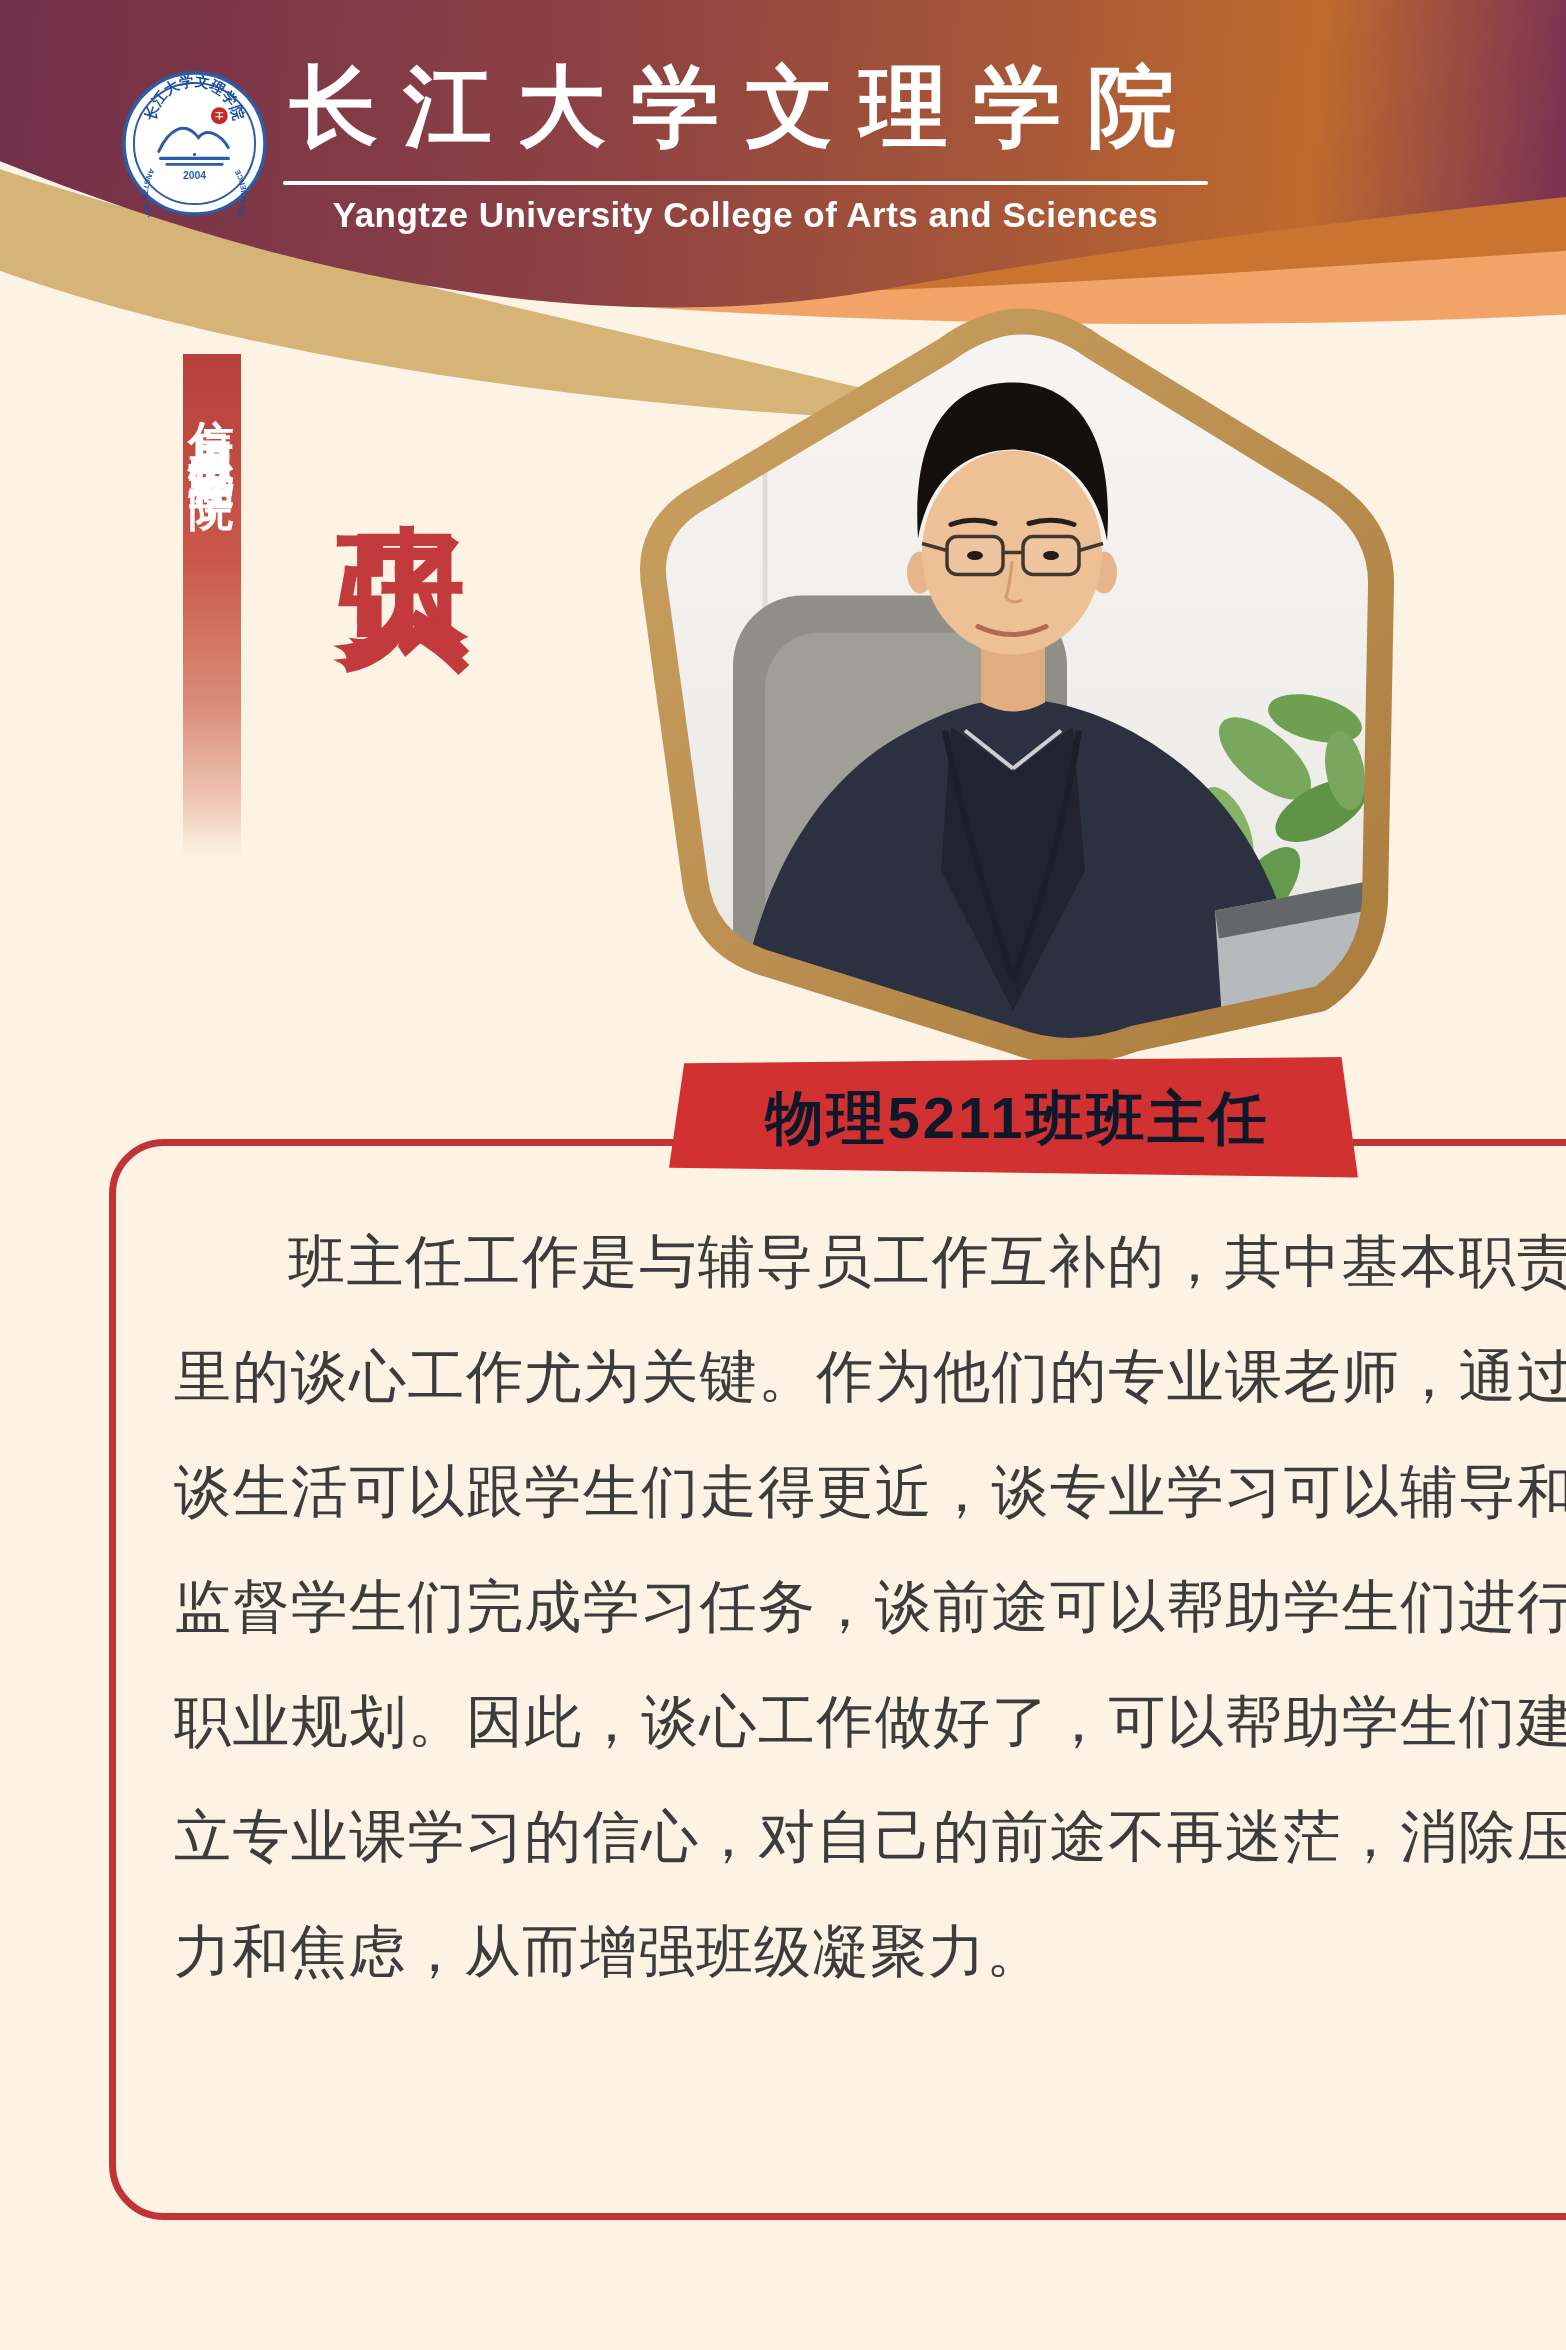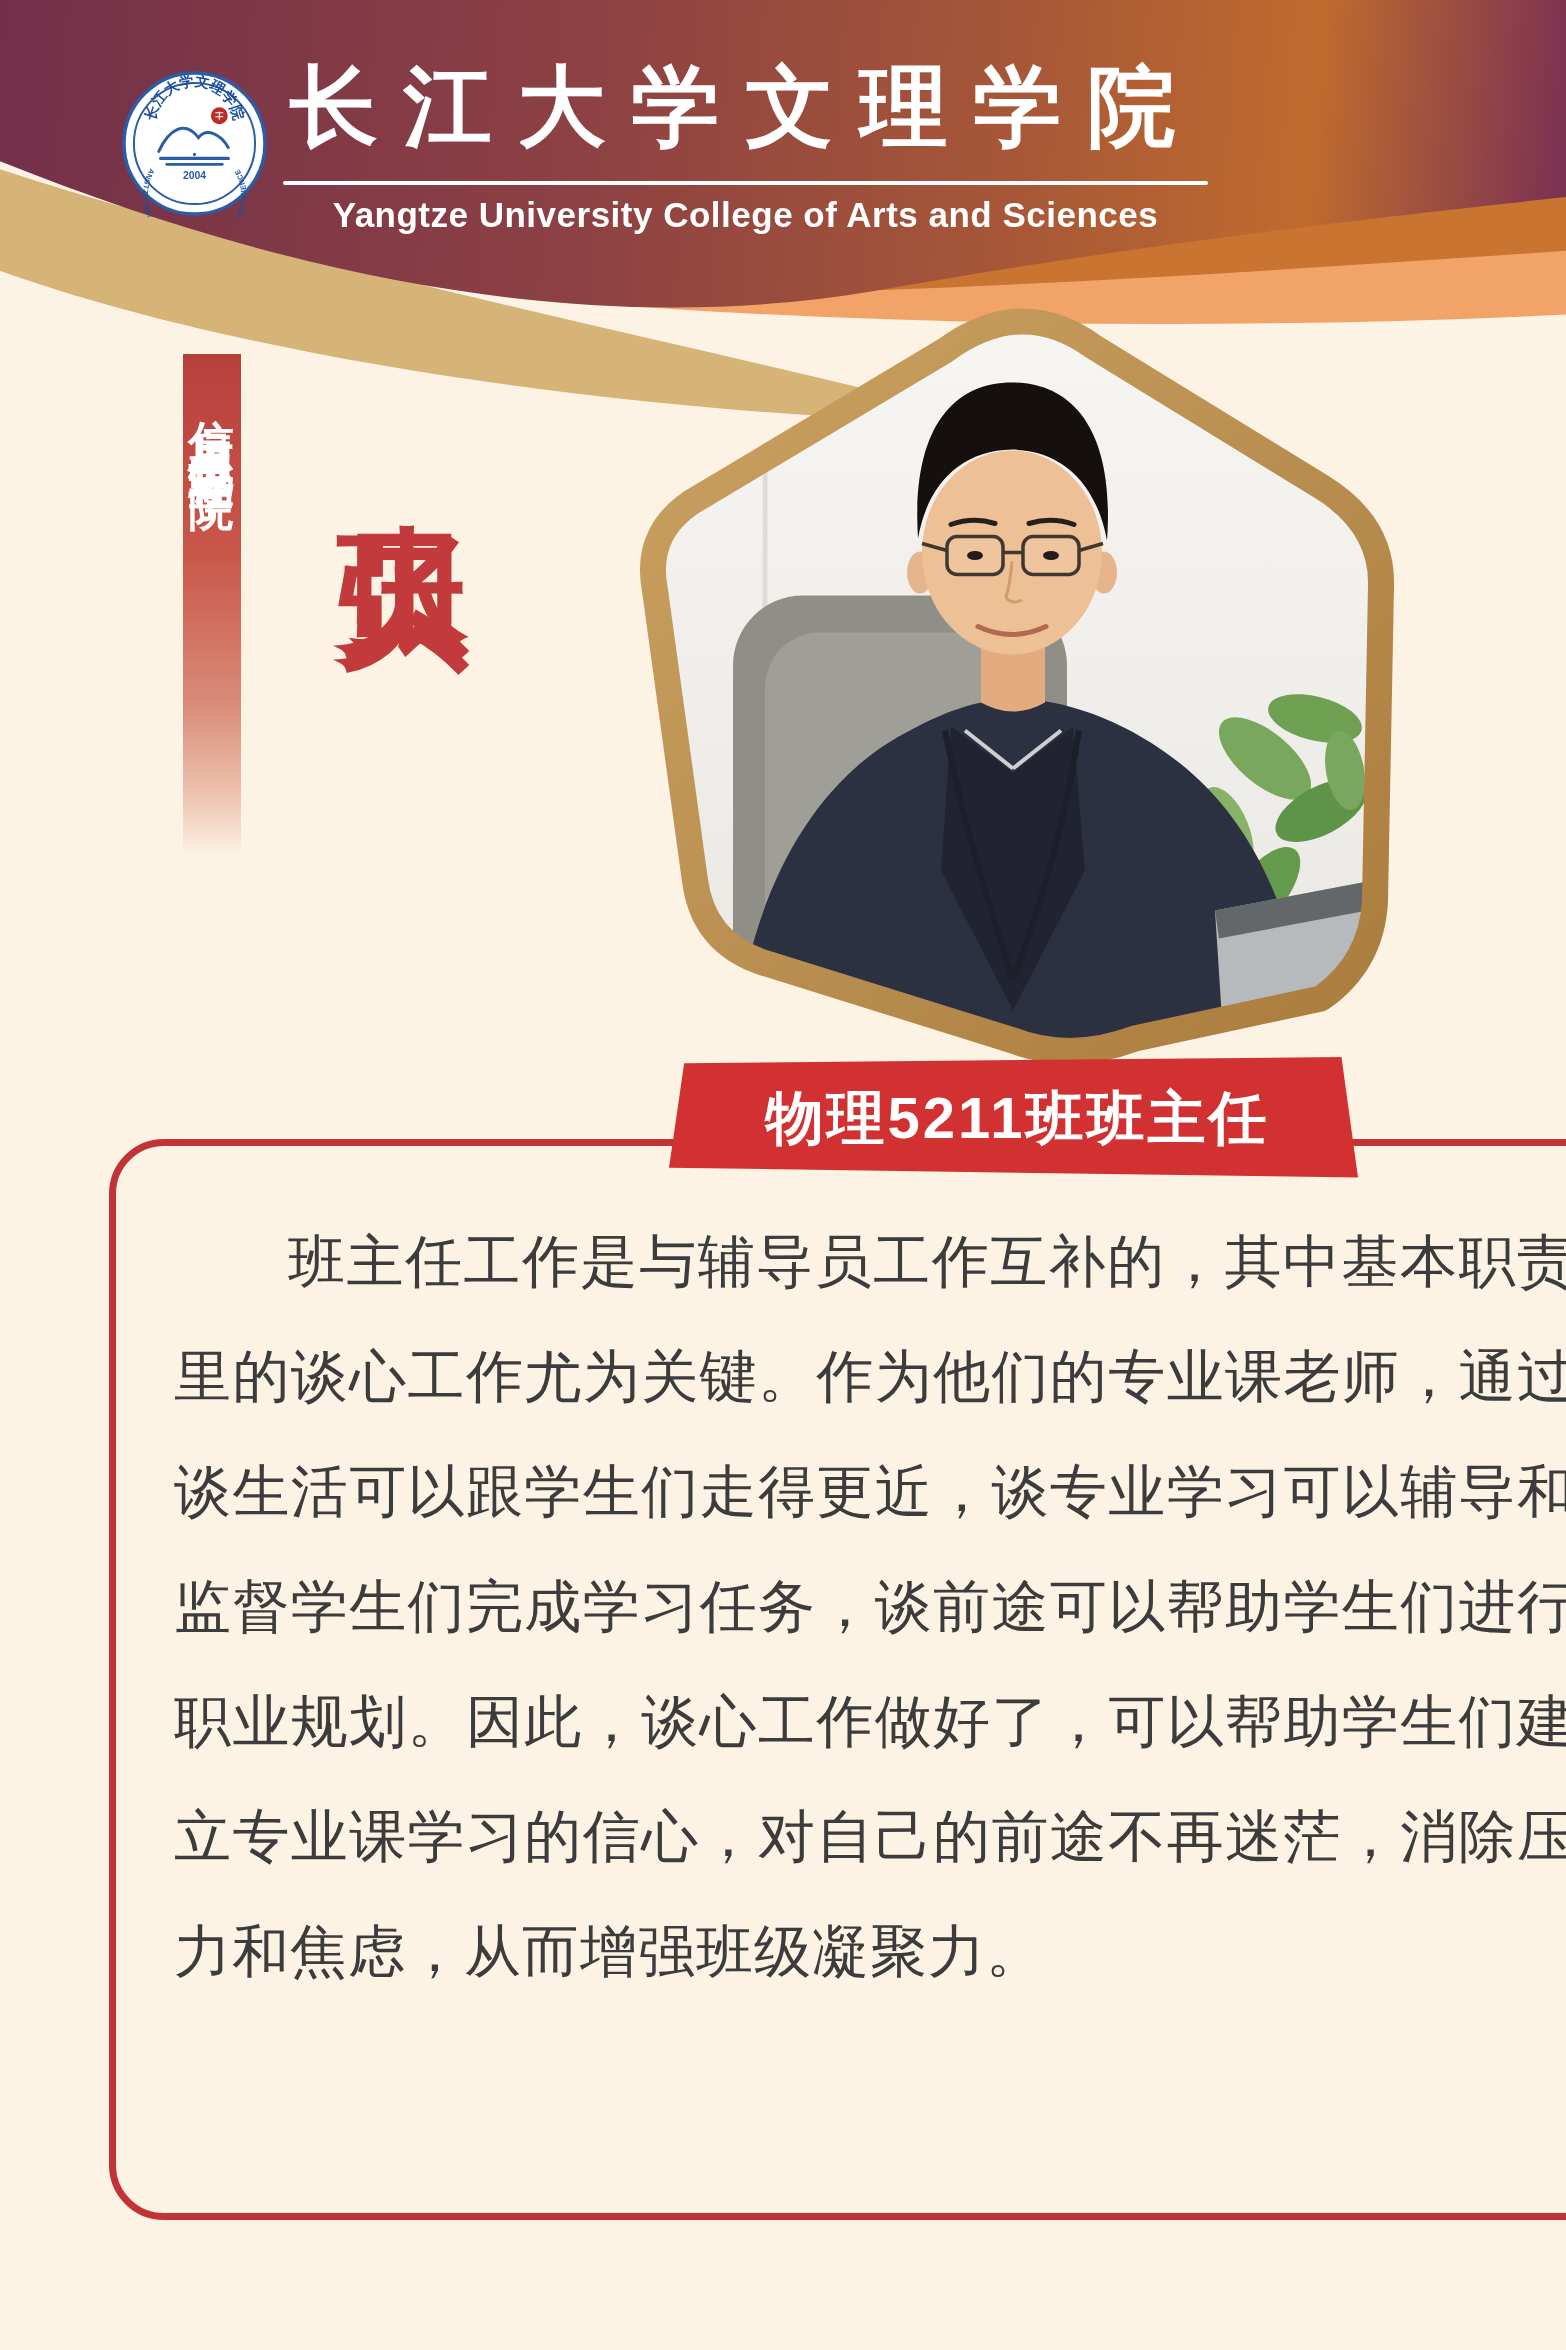--- a/index.html
+++ b/index.html
@@ -37,21 +37,21 @@
   .photo-hex{position:absolute;left:615px;top:289px;width:784px;height:778px;}
   .photo-hex svg{width:100%;height:100%;display:block;}
   .role-badge{
     position:absolute;left:669px;top:1057px;width:689px;height:123px;
     background:#d23132;
     clip-path:polygon(2.2% 5%, 97.6% 0%, 100% 98%, 0% 90%);
     display:flex;align-items:center;justify-content:center;
     z-index:3;
   }
   .role-badge span{
-    color:#ffffff;font-size:58px;font-weight:800;letter-spacing:3px;white-space:nowrap;margin-left:8px;
+    color:#0f172a;font-size:58px;font-weight:800;letter-spacing:3px;white-space:nowrap;margin-left:8px;
   }
   .bio-box{
     position:absolute;left:109px;top:1139px;width:1531px;height:1081px;
     border:7px solid #c23335;border-radius:55px;box-sizing:border-box;
     z-index:2;
   }
   .bio-box p{
     margin:0;padding:58px 58px 0 58px;
     color:#3c3c3c;font-size:57px;line-height:115px;
     text-align:justify;text-indent:2em;letter-spacing:1px;

